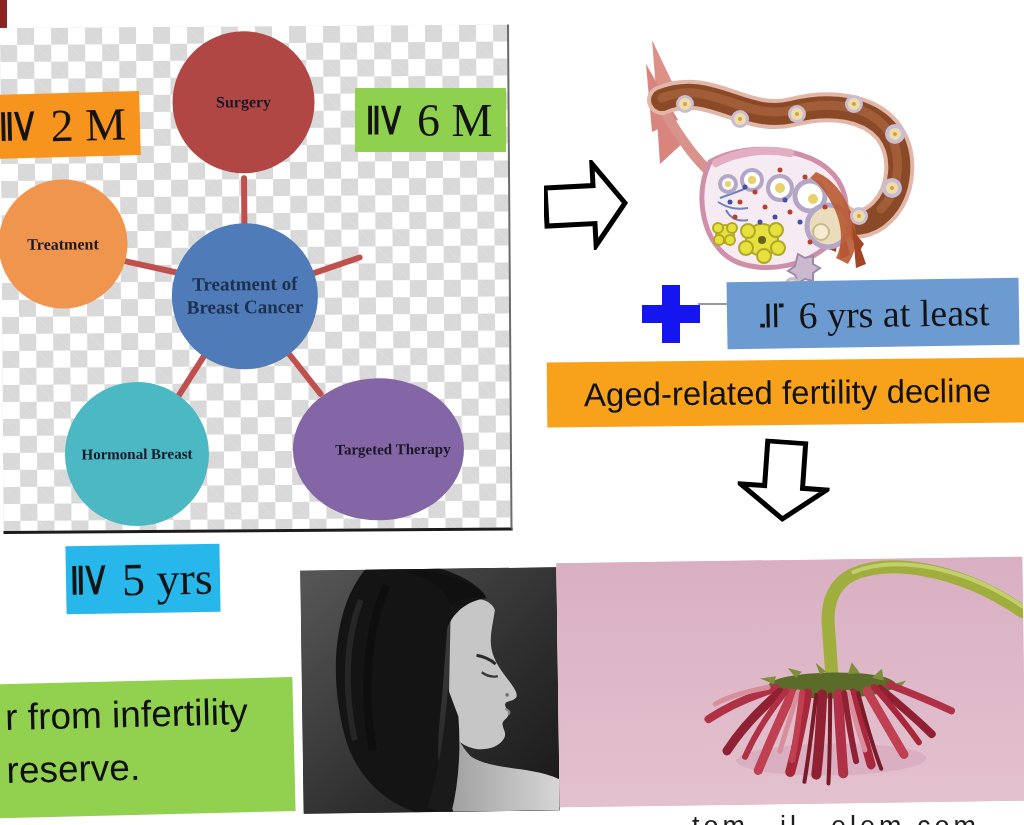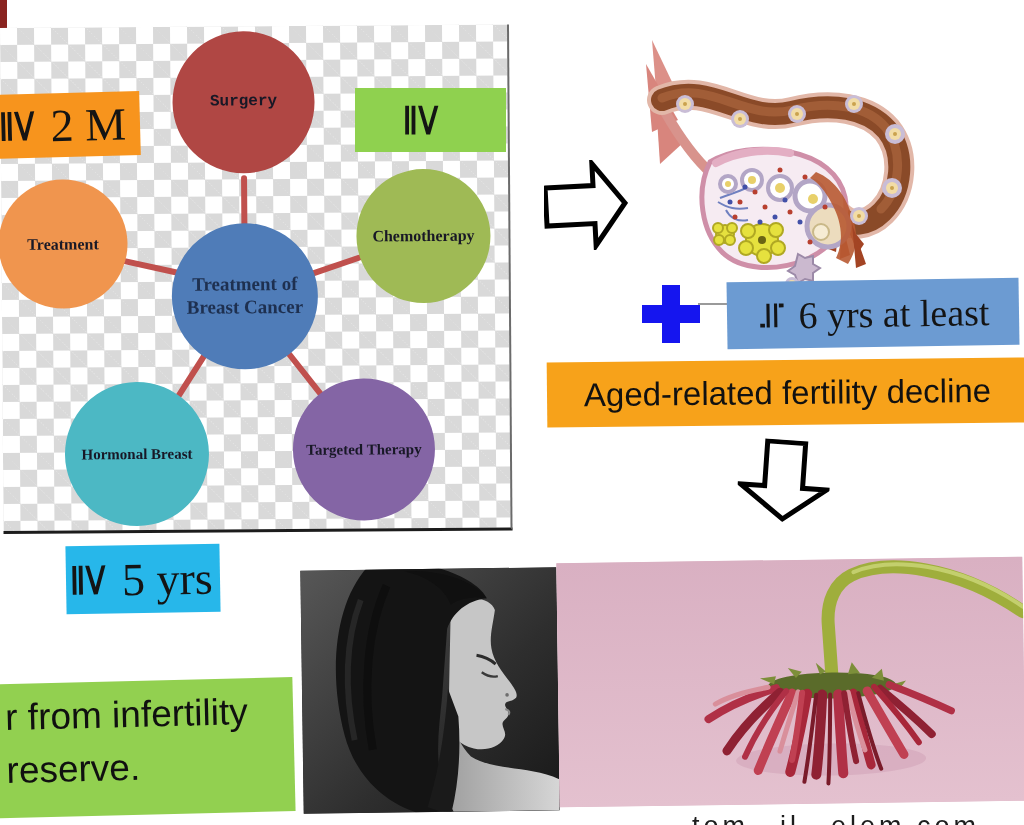--- a/index.html
+++ b/index.html
@@ -17,26 +17,26 @@
     background-size:34px 34px;background-position:0 0,17px 17px;
     border-right:2px solid #6b6b6b;border-bottom:3px solid #1c1c1c;
     transform:rotate(-0.4deg);transform-origin:top left;
   }
   .corner-sliver{position:absolute;left:0;top:0;width:7px;height:28px;background:#8a2420;}
   .circle{
     position:absolute;border-radius:50%;display:flex;align-items:center;justify-content:center;
     text-align:center;font-family:"Liberation Serif",serif;font-weight:bold;color:#181826;
   }
   .circle span{display:block;max-width:82%;line-height:1.2;}
-  .c-surgery{left:172px;top:5px;width:142px;height:142px;background:#b04744;font-size:16px;font-family:Liberation Mono, monospace;}
+  .c-surgery{left:172px;top:5px;width:142px;height:142px;background:#b04744;font-size:16px;}
   .c-radiation{left:-3px;top:152px;width:129px;height:129px;background:#f0954e;font-size:16px;}
   .c-chemo{left:355px;top:144px;width:134px;height:134px;background:#9fba55;font-size:16px;}
   .c-center{left:170px;top:197px;width:146px;height:146px;background:#4f7cb8;font-size:19px;color:#1e3050;}
   .c-hormonal{left:62px;top:355px;width:144px;height:144px;background:#4cb8c4;font-size:15px;}
-  .c-targeted{left:290px;top:353px;width:142px;height:142px;background:#8465a5;font-size:15px;}
+  .c-targeted{left:290px;top:353px;width:142px;height:142px;background:#8465a5;font-size:15px;padding-left:29px;}
   .spokes{position:absolute;left:0;top:0;width:507px;height:503px;}
   
   .badge{
     position:absolute;display:flex;align-items:center;justify-content:center;
     font-family:"Liberation Serif",serif;color:#141414;white-space:nowrap;
   }
   .vsym{display:inline-block;transform:rotate(90deg);margin-right:10px;}
   .b2m{left:-12px;top:93px;width:152px;height:64px;background:#f7941d;font-size:46px;transform:rotate(-1.5deg);}
   .b6m{left:355px;top:88px;width:151px;height:64px;background:#8fd14f;font-size:46px;}
   .b5y{left:66px;top:545px;width:154px;height:68px;background:#27b7ea;font-size:46px;transform:rotate(-1deg);}
@@ -87,40 +87,38 @@
       <line x1="202" y1="329" x2="176" y2="369"></line>
       <line x1="286" y1="327" x2="318" y2="368"></line>
     </g>
   </svg>
   <div class="circle c-surgery">
       <span>Surgery</span>
     </div>
   <div class="circle c-radiation">
       <span>Treatment</span>
     </div>
-  <div class="circle c-chemo">
-      <span>Chemotherapy</span>
-    </div>
   <div class="circle c-center">
       <span>Treatment of Breast Cancer</span>
     </div>
   <div class="circle c-hormonal">
       <span>Hormonal Breast</span>
     </div>
   <div class="circle c-targeted">
       <span>Targeted Therapy</span>
     </div>
 </div>
 
 <div class="badge b2m">
   <span class="vsym">≧</span>
   <span>2 M</span>
 </div>
 <div class="badge b6m">
   <span class="vsym">≧</span>
+  <span>6 M</span>
 </div>
 <div class="badge b5y">
   <span class="vsym">≧</span>
   <span>5 yrs</span>
 </div>
 
 <svg class="arrow-right" width="84" height="90" viewBox="0 0 84 90">
   <polygon points="2,26 50,26 50,4 81,45 50,86 50,64 2,64" fill="#fff" stroke="#000" stroke-width="5" stroke-linejoin="miter" transform="rotate(-3 42 45)"></polygon>
 </svg>
 

